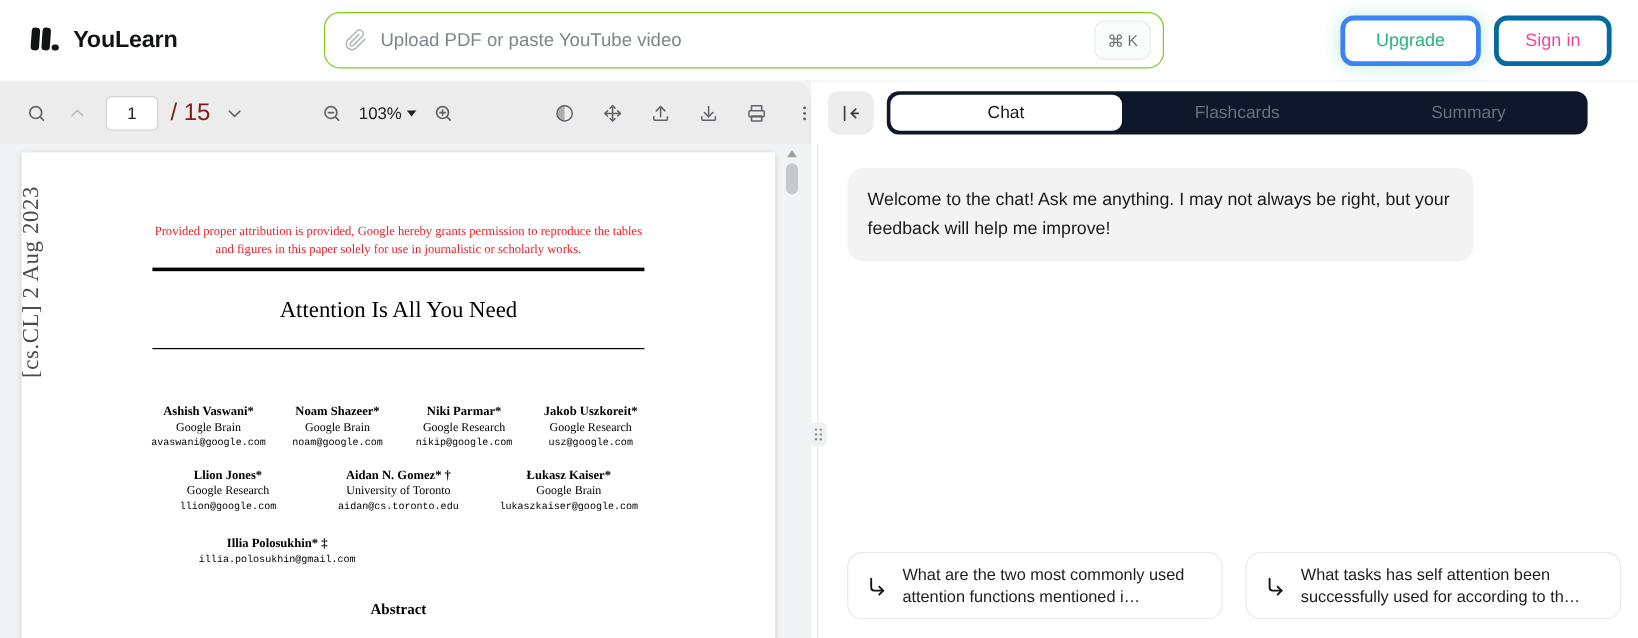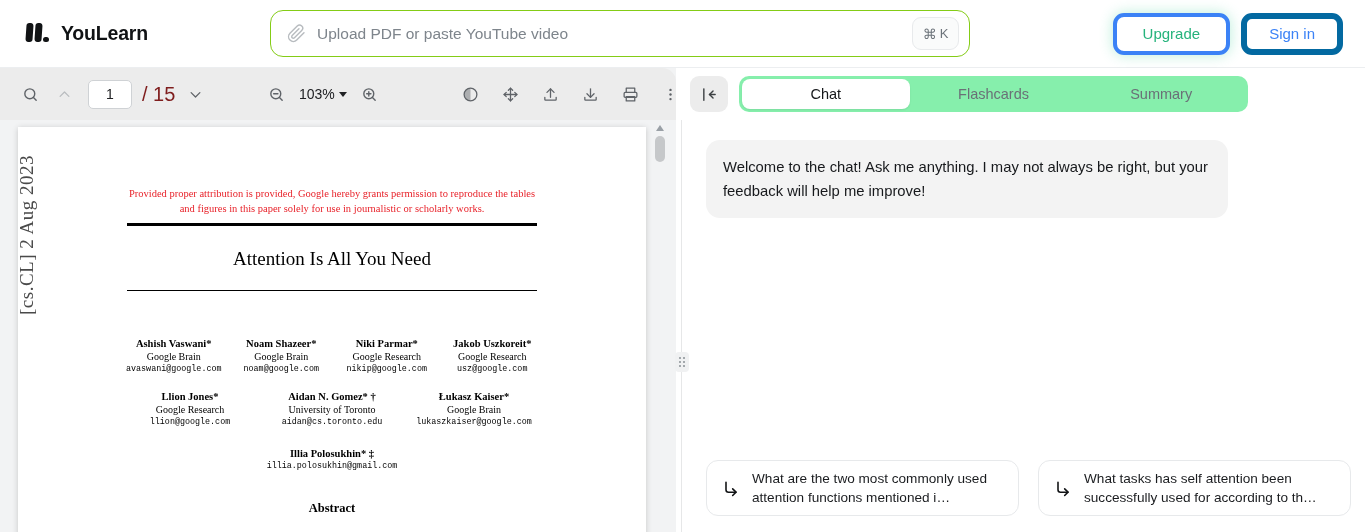--- a/index.html
+++ b/index.html
@@ -58,21 +58,21 @@
 
   .topright { position: absolute; right: 22px; display: flex; align-items: center; gap: 11px; }
   .btn-upgrade {
     height: 42px; padding: 0 26px; border-radius: 11px;
     border: 4px solid #3b82f6; background: #fff; color: #25b37c;
     font-size: 15px; font-family: "Liberation Sans", sans-serif; cursor: pointer;
     box-shadow: 0 0 14px rgba(46,204,143,.33);
   }
   .btn-signin {
     height: 42px; padding: 0 22px; border-radius: 11px;
-    border: 6px solid #0369a1; background: #fff; color: #3b82f6;
+    border: 4px solid #0369a1; background: #fff; color: #ec4899;
     font-size: 15px; font-family: "Liberation Sans", sans-serif; cursor: pointer;
   }
 
   
   .pdfpane {
     position: absolute; left: 0; top: 68px;
     width: 676px; height: 464px; background: #f2f3f4;
   }
   .pdf-toolbar {
     position: absolute; left: 0; top: 0; width: 676px; height: 52px;
@@ -119,21 +119,21 @@
     line-height: 14.5px; margin-bottom: 7px;
   }
   .rule-thick { height: 3px; background: #000; margin: 0 auto 22px; width: 410px; }
   .paper-title {
     font-family: "Liberation Serif", serif; font-weight: normal;
     font-size: 19px; color: #000; margin-bottom: 20px;
   }
   .rule-thin { height: 1.2px; background: #000; margin: 0 auto; width: 410px; }
 
   .authors { margin-top: 46px; font-family: "Liberation Serif", serif; }
-  .arow { display: flex; justify-content: center; gap: 14px; margin-bottom: 14px; }
+  .arow { display: flex; justify-content: space-between; gap: 14px; margin-bottom: 14px; }
   .acell { width: 128px; text-align: center; }
   .aname { font-weight: bold; font-size: 10.5px; color: #000; line-height: 13px; }
   .aaff { font-size: 10px; color: #000; line-height: 13px; }
   .amail { font-family: "Liberation Mono", monospace; font-size: 8.4px; color: #000; line-height: 13px; }
   .abstract-h { margin-top: 28px; font-family: "Liberation Serif", serif; font-weight: bold; font-size: 12.5px; }
 
   .scrollbar {
     position: absolute; right: 10px; top: 0; width: 12px; height: 412px;
     background: #f2f3f4;
   }
@@ -157,22 +157,22 @@
 
   
   .chatpane { position: absolute; left: 690px; top: 68px; width: 675px; height: 464px; background: #fff; }
   .chat-header { position: absolute; left: 0; top: 0; width: 675px; height: 52px; display: flex; align-items: center; }
   .collapse-btn {
     position: absolute; left: 0; top: 8px; width: 38px; height: 36px; border-radius: 9px;
     background: #ececec; display: flex; align-items: center; justify-content: center;
     cursor: pointer; border: none;
   }
   .tabs {
-    position: absolute; left: 49px; top: 8px; width: 509px; height: 36px;
-    background: #86efac; border-radius: 10px; display: flex; align-items: flex-start; padding: 3px;
+    position: absolute; left: 49px; top: 8px; width: 584px; height: 36px;
+    background: #0f172a; border-radius: 10px; display: flex; align-items: flex-start; padding: 3px;
   }
   .tab {
     flex: 1; height: 30px; display: flex; align-items: center; justify-content: center;
     font-size: 14.5px; color: #6a7077; border-radius: 8px; cursor: pointer;
   }
   .tab.active { background: #fff; color: #15171a; box-shadow: 0 1px 2px rgba(0,0,0,.08); }
 
   .bubble {
     position: absolute; left: 16px; top: 72px; width: 522px;
     background: #f3f3f3; border-radius: 14px; padding: 15px 17px;

